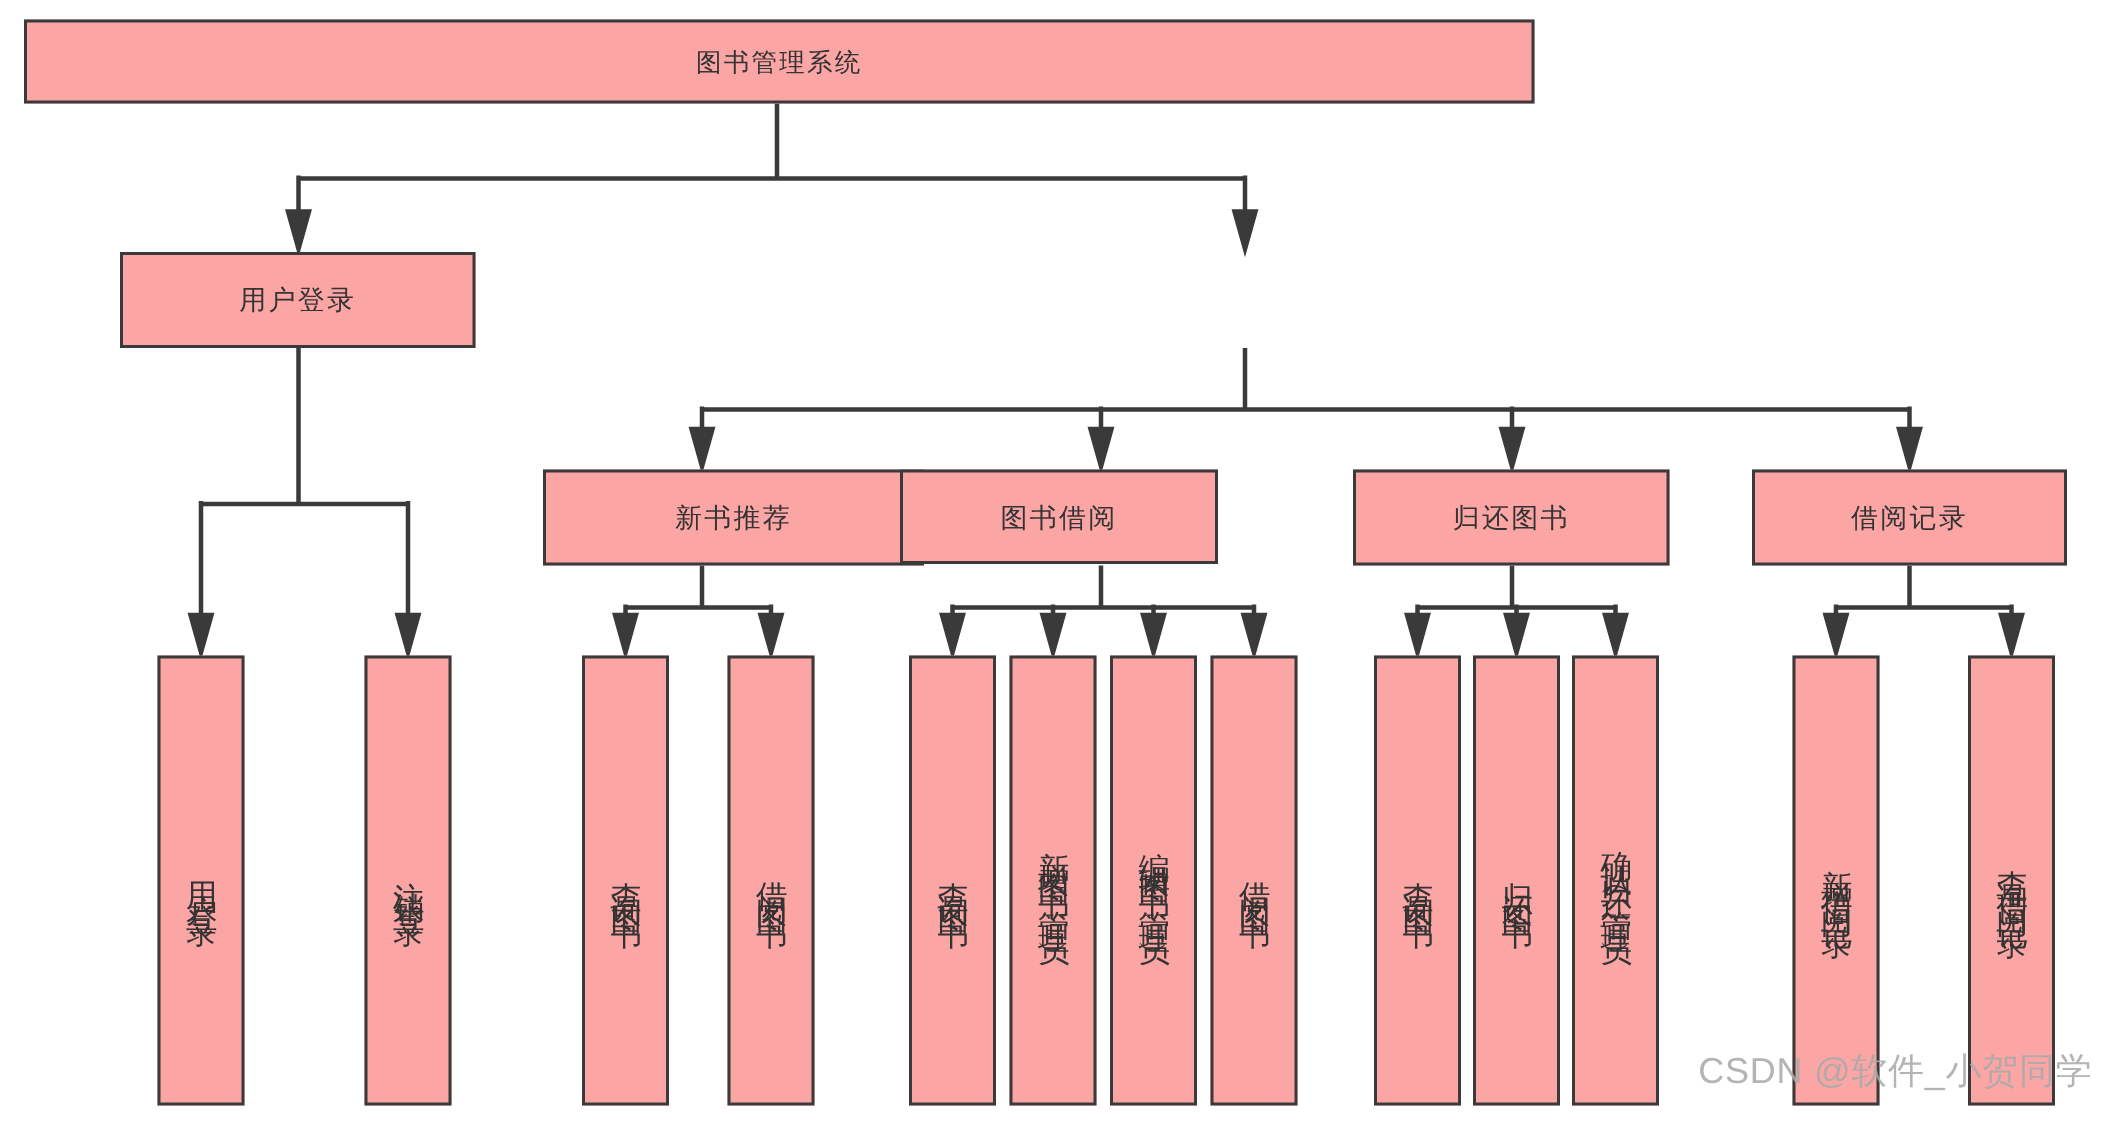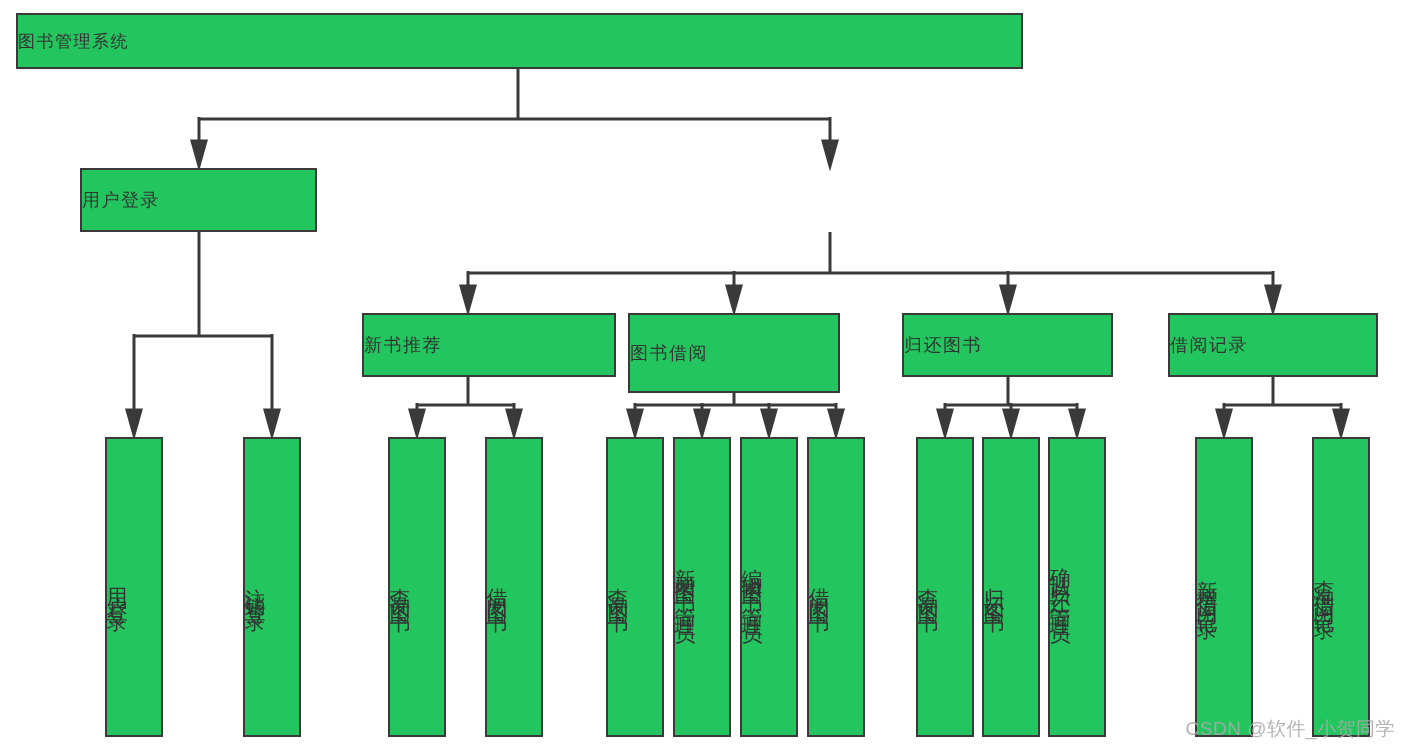--- a/index.html
+++ b/index.html
@@ -17,25 +17,25 @@
   }
   .connectors {
     position: absolute;
     left: 0;
     top: 0;
     z-index: 1;
   }
   .node {
     position: absolute;
     box-sizing: border-box;
-    background: #22c55e;
+    background: #fca5a5;
     border: 2.5px solid #3a3a3a;
     display: flex;
     align-items: center;
-    justify-content: flex-start;
+    justify-content: center;
     z-index: 2;
   }
   .hlabel {
     font-size: 18px;
     color: #333333;
     letter-spacing: 1.5px;
     white-space: nowrap;
   }
   .root .hlabel { font-size: 17px; }
   .vnode {
@@ -48,23 +48,23 @@
     text-orientation: mixed;
     font-size: 21px;
     letter-spacing: 8px;
     line-height: 1;
     color: #333333;
     white-space: nowrap;
   }
   .watermark {
     position: absolute;
     right: 10px;
-    bottom: 5px;
+    bottom: 17px;
     z-index: 5;
-    font-size: 19px;
+    font-size: 24px;
     color: rgba(170, 170, 170, 0.88);
     letter-spacing: 0.5px;
     white-space: nowrap;
   }
 </style>
 </head>
 <body>
 
 <div class="canvas">
 
@@ -122,21 +122,21 @@
     <span class="hlabel">图书管理系统</span>
   </div>
 
   <div class="node" style="left:80px; top:168px; width:237px; height:64px;">
     <span class="hlabel">用户登录</span>
   </div>
 
   <div class="node" style="left:362px; top:313px; width:254px; height:64px;">
     <span class="hlabel">新书推荐</span>
   </div>
-  <div class="node" style="left:628px; top:313px; width:212px; height:80px;font-family:Liberation Mono, monospace;">
+  <div class="node" style="left:600px; top:313px; width:212px; height:63px;font-family:Liberation Mono, monospace;">
     <span class="hlabel">图书借阅</span>
   </div>
   <div class="node" style="left:902px; top:313px; width:211px; height:64px;">
     <span class="hlabel">归还图书</span>
   </div>
   <div class="node" style="left:1168px; top:313px; width:210px; height:64px;">
     <span class="hlabel">借阅记录</span>
   </div>
 
   <div class="node vnode" style="left:105px;">

